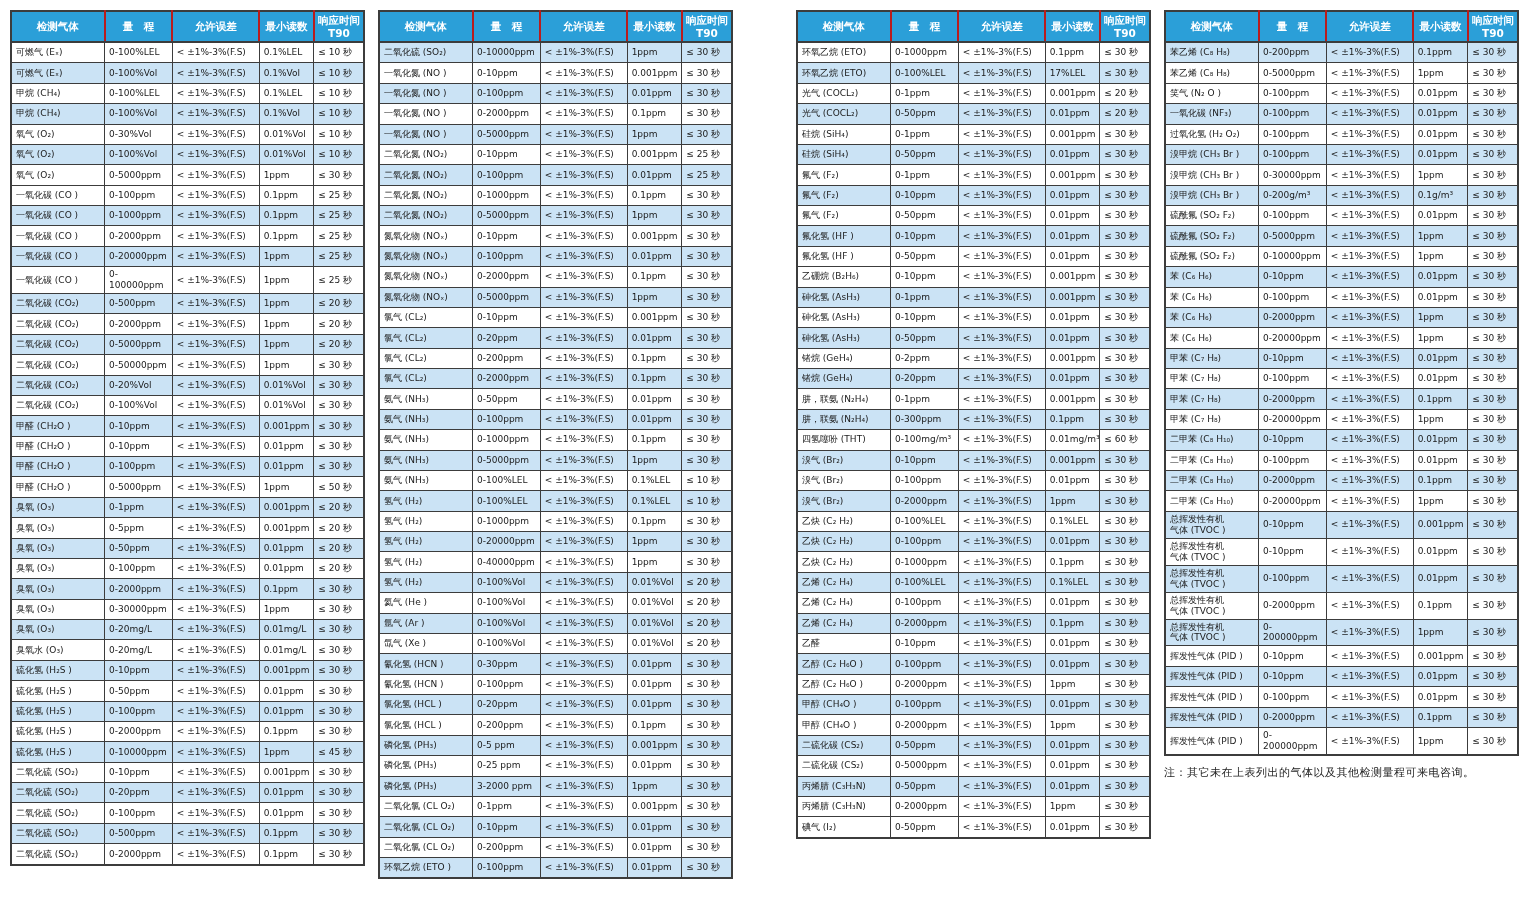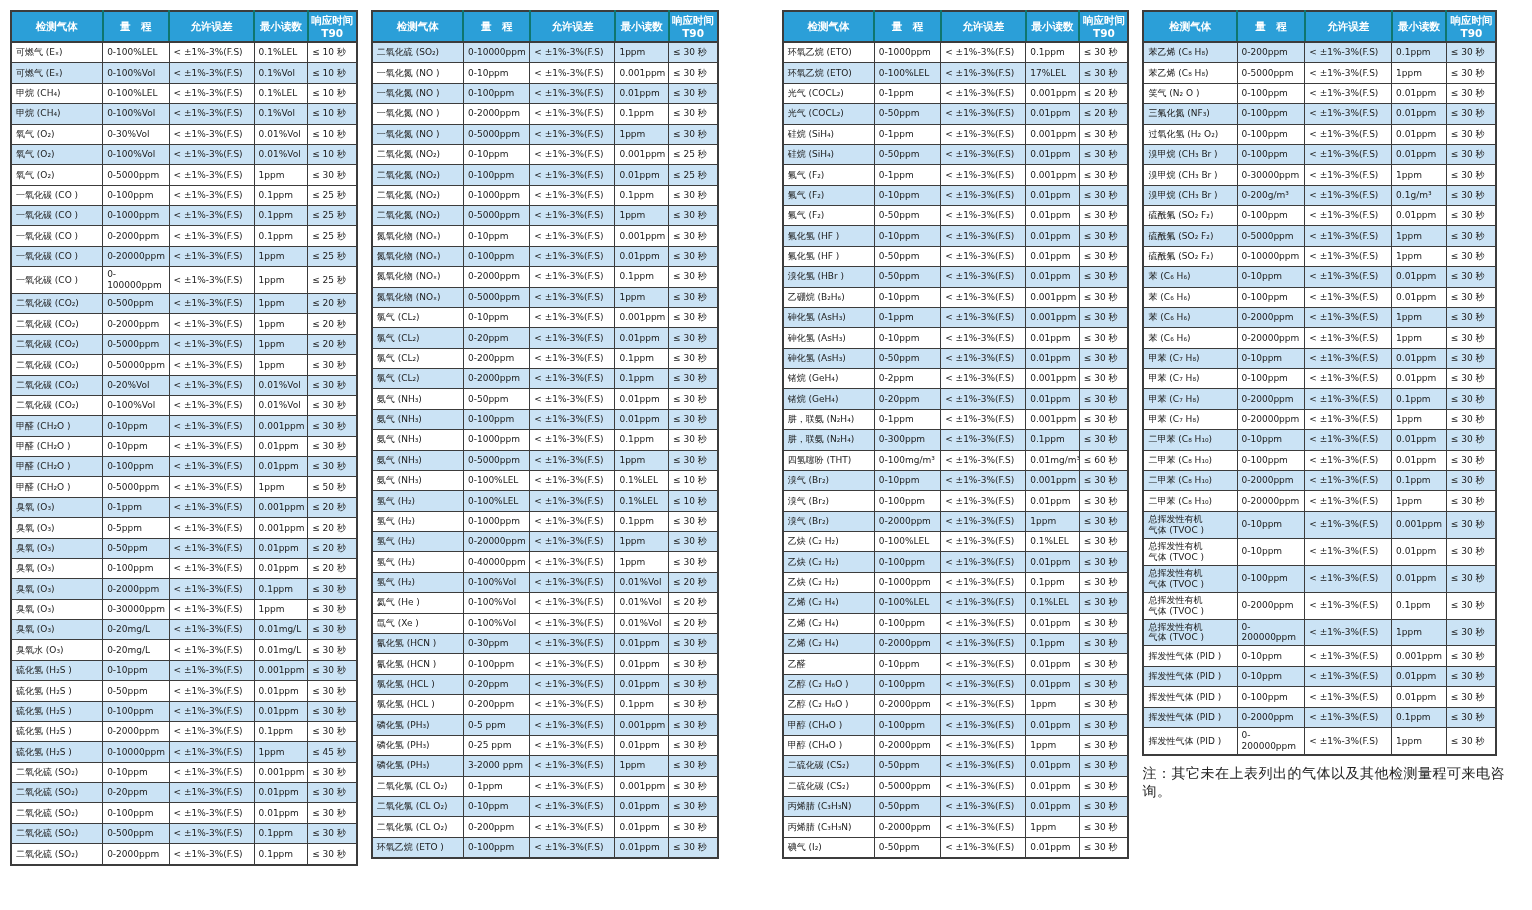--- a/index.html
+++ b/index.html
@@ -31,42 +31,42 @@
   }
   table.gas-table th {
     background: var(--hdr, #2b9fd8);
     color: var(--hdrtxt, #ffffff);
     font-size: 10.5px;
     font-weight: bold;
     text-align: center;
     vertical-align: middle;
     height: 27px;
     padding: 1px 1px;
-    border-right: 2px solid #0f766e;
+    border-right: 2px solid #b91c1c;
     border-bottom: 2px solid var(--border, #3c3c3c);
     white-space: pre-line;
     line-height: 1.15;
   }
   table.gas-table th:last-child { border-right: none; }
   table.gas-table td {
     border: 1px solid var(--border, #3c3c3c);
     font-size: 9px;
     color: #1a1a1a;
     height: 15px;
     padding: 2.2px 2px 2.2px 4px;
     vertical-align: middle;
     text-align: left;
     white-space: pre-line;
     line-height: 1.2;
     overflow: hidden;
   }
   tr.shaded td { background: var(--shade, #cbe3f5); }
   .footnote {
     margin-top: 9px;
-    font-size: 14px;
+    font-size: 11px;
     color: #222222;
     letter-spacing: 0.5px;
   }
 </style>
 </head>
 <body>
 
 <div class="page">
   <div class="tables-row">
     <table class="gas-table">
@@ -579,20 +579,27 @@
             <td>0.01%Vol</td>
             <td>≤ 20 秒</td>
           </tr>
           <tr>
             <td>氦气 (He )</td>
             <td>0-100%Vol</td>
             <td>&lt; ±1%-3%(F.S)</td>
             <td>0.01%Vol</td>
             <td>≤ 20 秒</td>
           </tr>
+          <tr class="shaded">
+            <td>氩气 (Ar )</td>
+            <td>0-100%Vol</td>
+            <td>&lt; ±1%-3%(F.S)</td>
+            <td>0.01%Vol</td>
+            <td>≤ 20 秒</td>
+          </tr>
           <tr>
             <td>氙气 (Xe )</td>
             <td>0-100%Vol</td>
             <td>&lt; ±1%-3%(F.S)</td>
             <td>0.01%Vol</td>
             <td>≤ 20 秒</td>
           </tr>
           <tr class="shaded">
             <td>氰化氢 (HCN )</td>
             <td>0-30ppm</td>
@@ -757,27 +764,20 @@
           </tr>
           <tr class="shaded">
             <td>氟化氢 (HF )</td>
             <td>0-10ppm</td>
             <td>&lt; ±1%-3%(F.S)</td>
             <td>0.01ppm</td>
             <td>≤ 30 秒</td>
           </tr>
           <tr>
             <td>氟化氢 (HF )</td>
-            <td>0-50ppm</td>
-            <td>&lt; ±1%-3%(F.S)</td>
-            <td>0.01ppm</td>
-            <td>≤ 30 秒</td>
-          </tr>
-          <tr class="shaded">
-            <td>溴化氢 (HBr )</td>
             <td>0-50ppm</td>
             <td>&lt; ±1%-3%(F.S)</td>
             <td>0.01ppm</td>
             <td>≤ 30 秒</td>
           </tr>
           <tr>
             <td>乙硼烷 (B₂H₆)</td>
             <td>0-10ppm</td>
             <td>&lt; ±1%-3%(F.S)</td>
             <td>0.001ppm</td>
@@ -1010,21 +1010,21 @@
               <td>≤ 30 秒</td>
             </tr>
             <tr>
               <td>笑气 (N₂ O )</td>
               <td>0-100ppm</td>
               <td>&lt; ±1%-3%(F.S)</td>
               <td>0.01ppm</td>
               <td>≤ 30 秒</td>
             </tr>
             <tr class="shaded">
-              <td>三氟化氮 (NF₃)</td>
+              <td>一氧化碳 (NF₃)</td>
               <td>0-100ppm</td>
               <td>&lt; ±1%-3%(F.S)</td>
               <td>0.01ppm</td>
               <td>≤ 30 秒</td>
             </tr>
             <tr>
               <td>过氧化氢 (H₂ O₂)</td>
               <td>0-100ppm</td>
               <td>&lt; ±1%-3%(F.S)</td>
               <td>0.01ppm</td>

